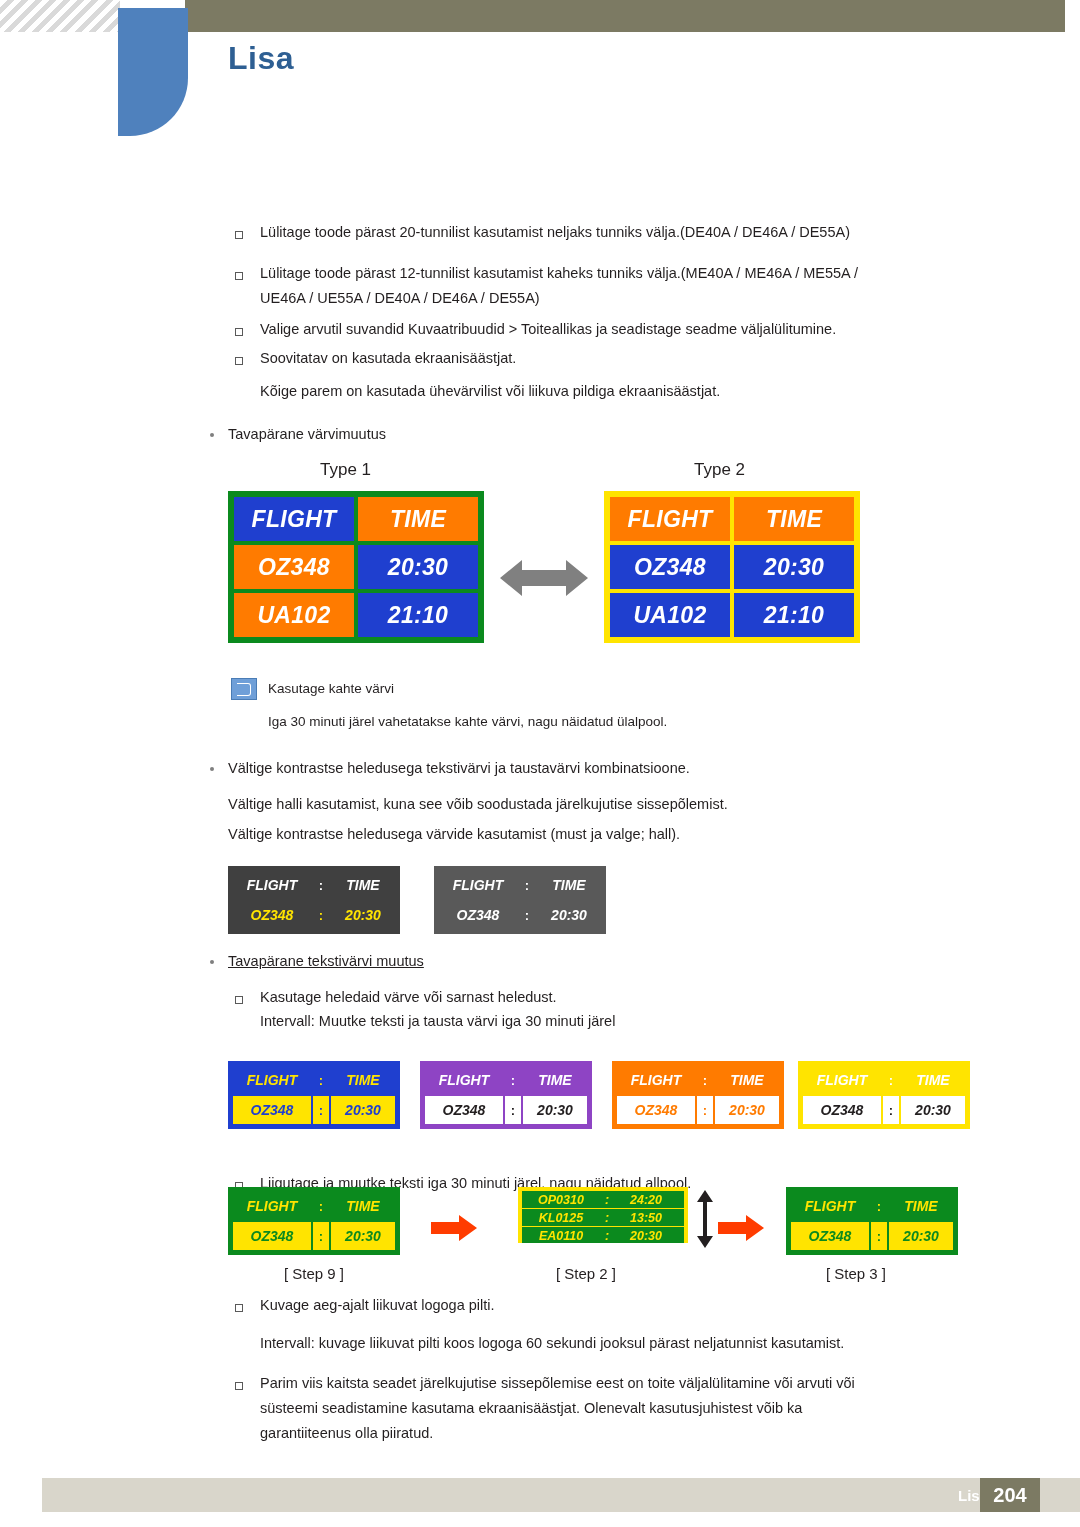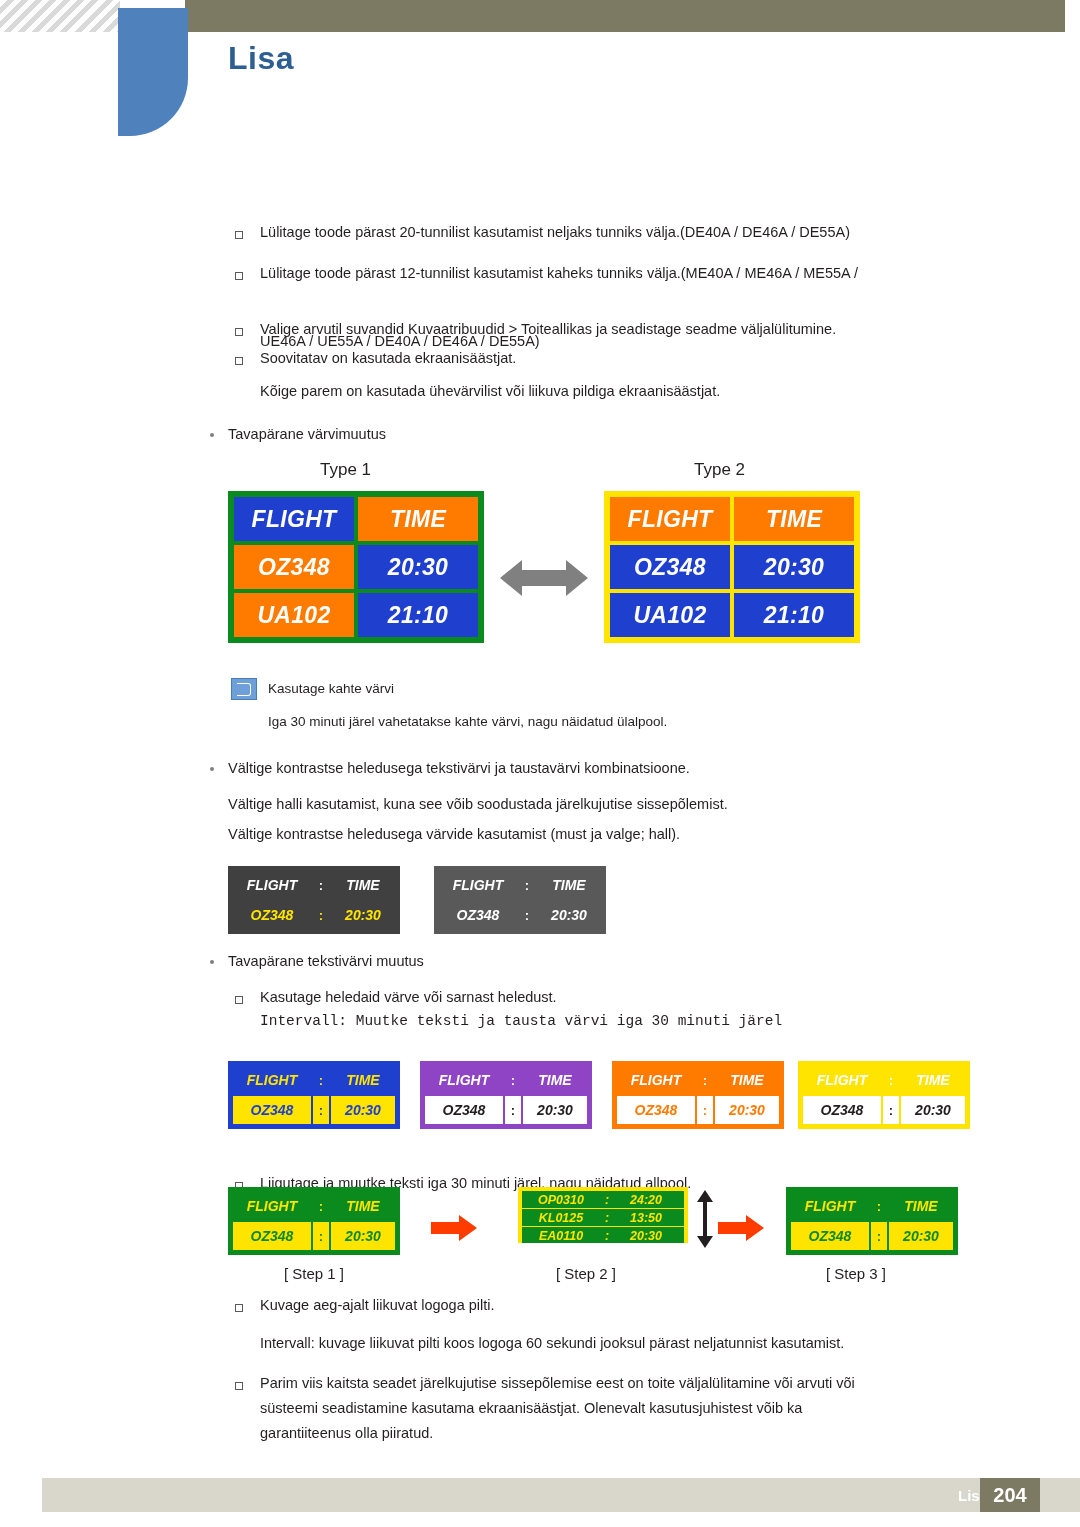--- a/index.html
+++ b/index.html
@@ -222,21 +222,21 @@
 <div class="hdr-olive"></div>
 <div class="hdr-hatch"></div>
 <div class="hdr-blue"></div>
 <div class="hdr-title">Lisa</div>
 
 <div class="bullet-sq" style="left:235px; top:231px;"></div>
 <div class="txt" style="left:260px; top:222px; width:760px;">Lülitage toode pärast 20-tunnilist kasutamist neljaks tunniks välja.(DE40A / DE46A / DE55A)</div>
 
 <div class="bullet-sq" style="left:235px; top:272px;"></div>
 <div class="txt" style="left:260px; top:263px; width:760px;">Lülitage toode pärast 12-tunnilist kasutamist kaheks tunniks välja.(ME40A / ME46A / ME55A /</div>
-<div class="txt" style="left:260px; top:288px; width:760px;margin-top:43px;">UE46A / UE55A / DE40A / DE46A / DE55A)</div>
+<div class="txt" style="left:260px; top:288px; width:760px;">UE46A / UE55A / DE40A / DE46A / DE55A)</div>
 
 <div class="bullet-sq" style="left:235px; top:328px;"></div>
 <div class="txt" style="left:260px; top:319px; width:760px;">Valige arvutil suvandid Kuvaatribuudid &gt; Toiteallikas ja seadistage seadme väljalülitumine.</div>
 
 <div class="bullet-sq" style="left:235px; top:357px;"></div>
 <div class="txt" style="left:260px; top:348px; width:760px;">Soovitatav on kasutada ekraanisäästjat.</div>
 <div class="txt" style="left:260px; top:381px; width:760px;">Kõige parem on kasutada ühevärvilist või liikuva pildiga ekraanisäästjat.</div>
 
 <div class="bullet-dot" style="left:210px; top:433px;"></div>
 <div class="txt" style="left:228px; top:424px;">Tavapärane värvimuutus</div>
@@ -289,25 +289,25 @@
 <div class="sboard" style="left:434px; top:866px; background:#595959;">
   <div class="sc" style="color:#ffffff;">FLIGHT</div>
   <div class="colon" style="color:#ffffff;">:</div>
   <div class="sc" style="color:#ffffff;">TIME</div>
   <div class="sc" style="color:#ffffff;">OZ348</div>
   <div class="colon" style="color:#ffffff;">:</div>
   <div class="sc" style="color:#ffffff;">20:30</div>
 </div>
 
 <div class="bullet-dot" style="left:210px; top:960px;"></div>
-<div class="txt" style="left:228px; top:951px;">Tavapärane tekstivärvi muutus</div>
+<div class="txt" style="left:228px; top:951px;text-decoration:underline;">Tavapärane tekstivärvi muutus</div>
 
 <div class="bullet-sq" style="left:235px; top:996px;"></div>
 <div class="txt" style="left:260px; top:987px;">Kasutage heledaid värve või sarnast heledust.</div>
-<div class="txt" style="left:260px; top:1011px;font-family:Liberation Mono, monospace;">Intervall: Muutke teksti ja tausta värvi iga 30 minuti järel</div>
+<div class="txt" style="left:260px; top:1011px;">Intervall: Muutke teksti ja tausta värvi iga 30 minuti järel</div>
 
 <div class="sboard" style="left:228px; top:1061px; background:#1f3fcf;">
   <div class="sc" style="color:#ffe400;">FLIGHT</div>
   <div class="colon" style="color:#ffe400;">:</div>
   <div class="sc" style="color:#ffe400;">TIME</div>
   <div class="sc" style="background:#ffe400;color:#1f3fcf;">OZ348</div>
   <div class="colon" style="background:#ffe400;color:#1f3fcf;">:</div>
   <div class="sc" style="background:#ffe400;color:#1f3fcf;">20:30</div>
 </div>
 
@@ -393,21 +393,21 @@
 
 <div class="sboard" style="left:786px; top:1187px; background:#0b8a1e;">
   <div class="sc" style="color:#ffe400;">FLIGHT</div>
   <div class="colon" style="color:#ffe400;">:</div>
   <div class="sc" style="color:#ffe400;">TIME</div>
   <div class="sc" style="background:#ffe400;color:#0b8a1e;">OZ348</div>
   <div class="colon" style="background:#ffe400;color:#0b8a1e;">:</div>
   <div class="sc" style="background:#ffe400;color:#0b8a1e;">20:30</div>
 </div>
 
-<div class="step-label" style="left:284px; top:1265px;">[ Step  1 ]</div>
+<div class="step-label" style="left:284px; top:1265px;">[ Step  9 ]</div>
 <div class="step-label" style="left:556px; top:1265px;">[ Step  2 ]</div>
 <div class="step-label" style="left:826px; top:1265px;">[ Step  3 ]</div>
 
 <div class="bullet-sq" style="left:235px; top:1304px;"></div>
 <div class="txt" style="left:260px; top:1295px;">Kuvage aeg-ajalt liikuvat logoga pilti.</div>
 <div class="txt" style="left:260px; top:1333px;">Intervall: kuvage liikuvat pilti koos logoga 60 sekundi jooksul pärast neljatunnist kasutamist.</div>
 
 <div class="bullet-sq" style="left:235px; top:1382px;"></div>
 <div class="txt" style="left:260px; top:1373px;">Parim viis kaitsta seadet järelkujutise sissepõlemise eest on toite väljalülitamine või arvuti või</div>
 <div class="txt" style="left:260px; top:1398px;">süsteemi seadistamine kasutama ekraanisäästjat. Olenevalt kasutusjuhistest võib ka</div>

